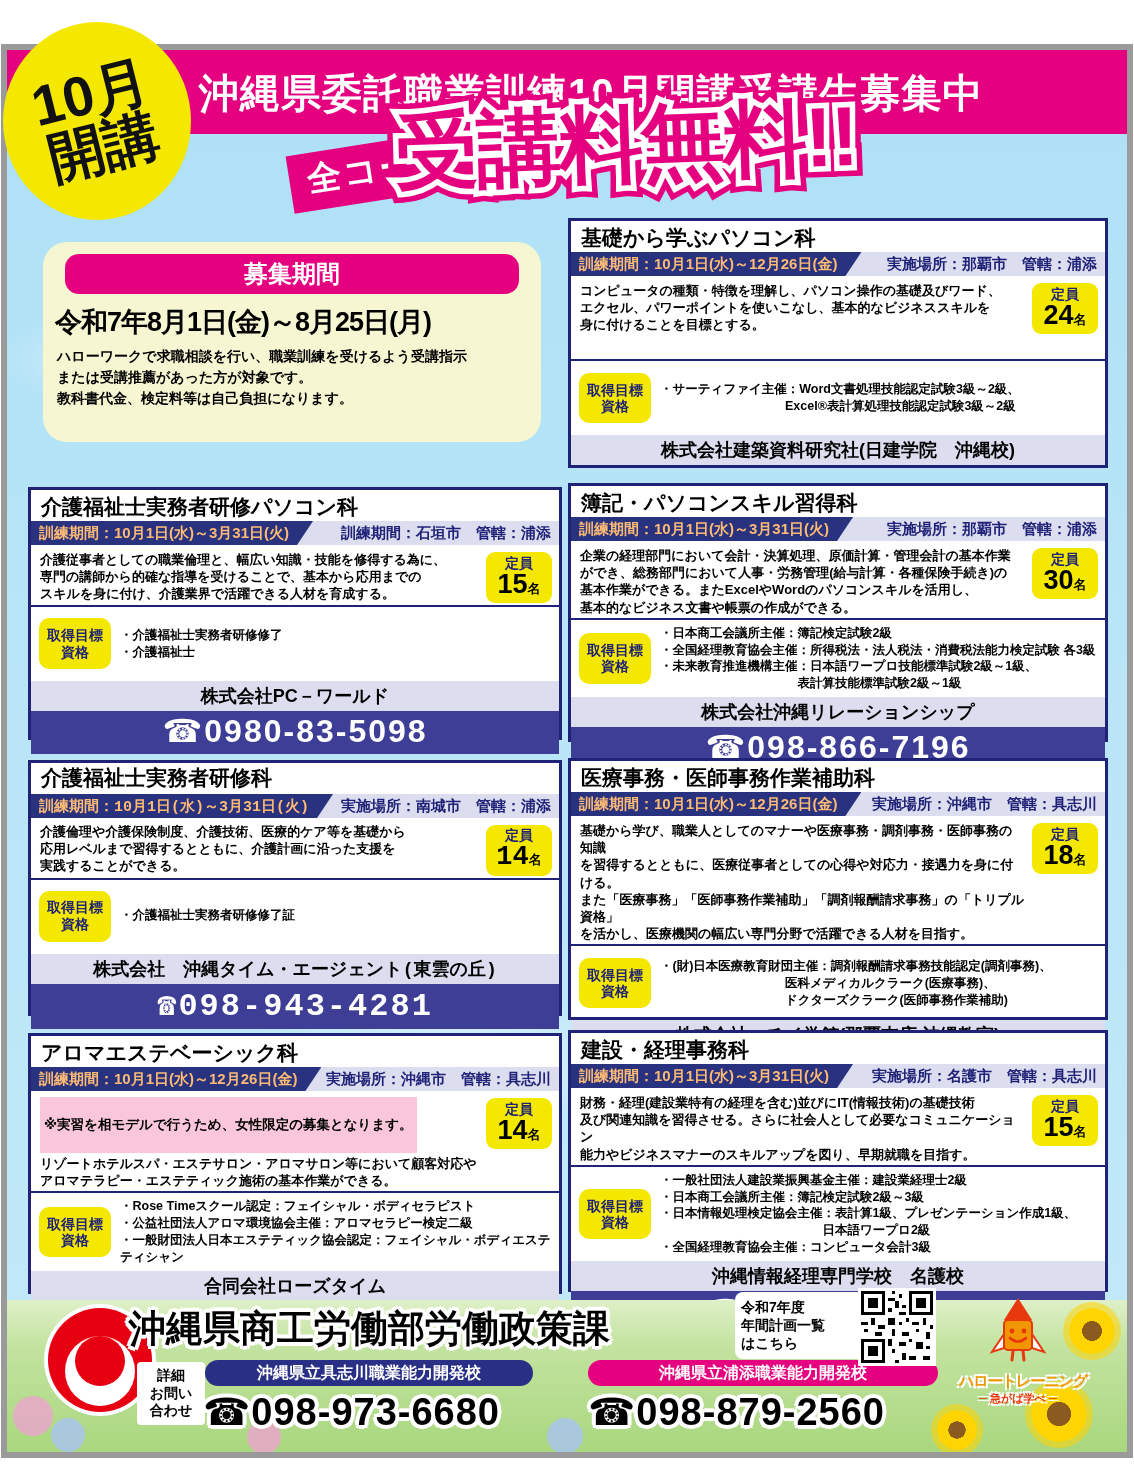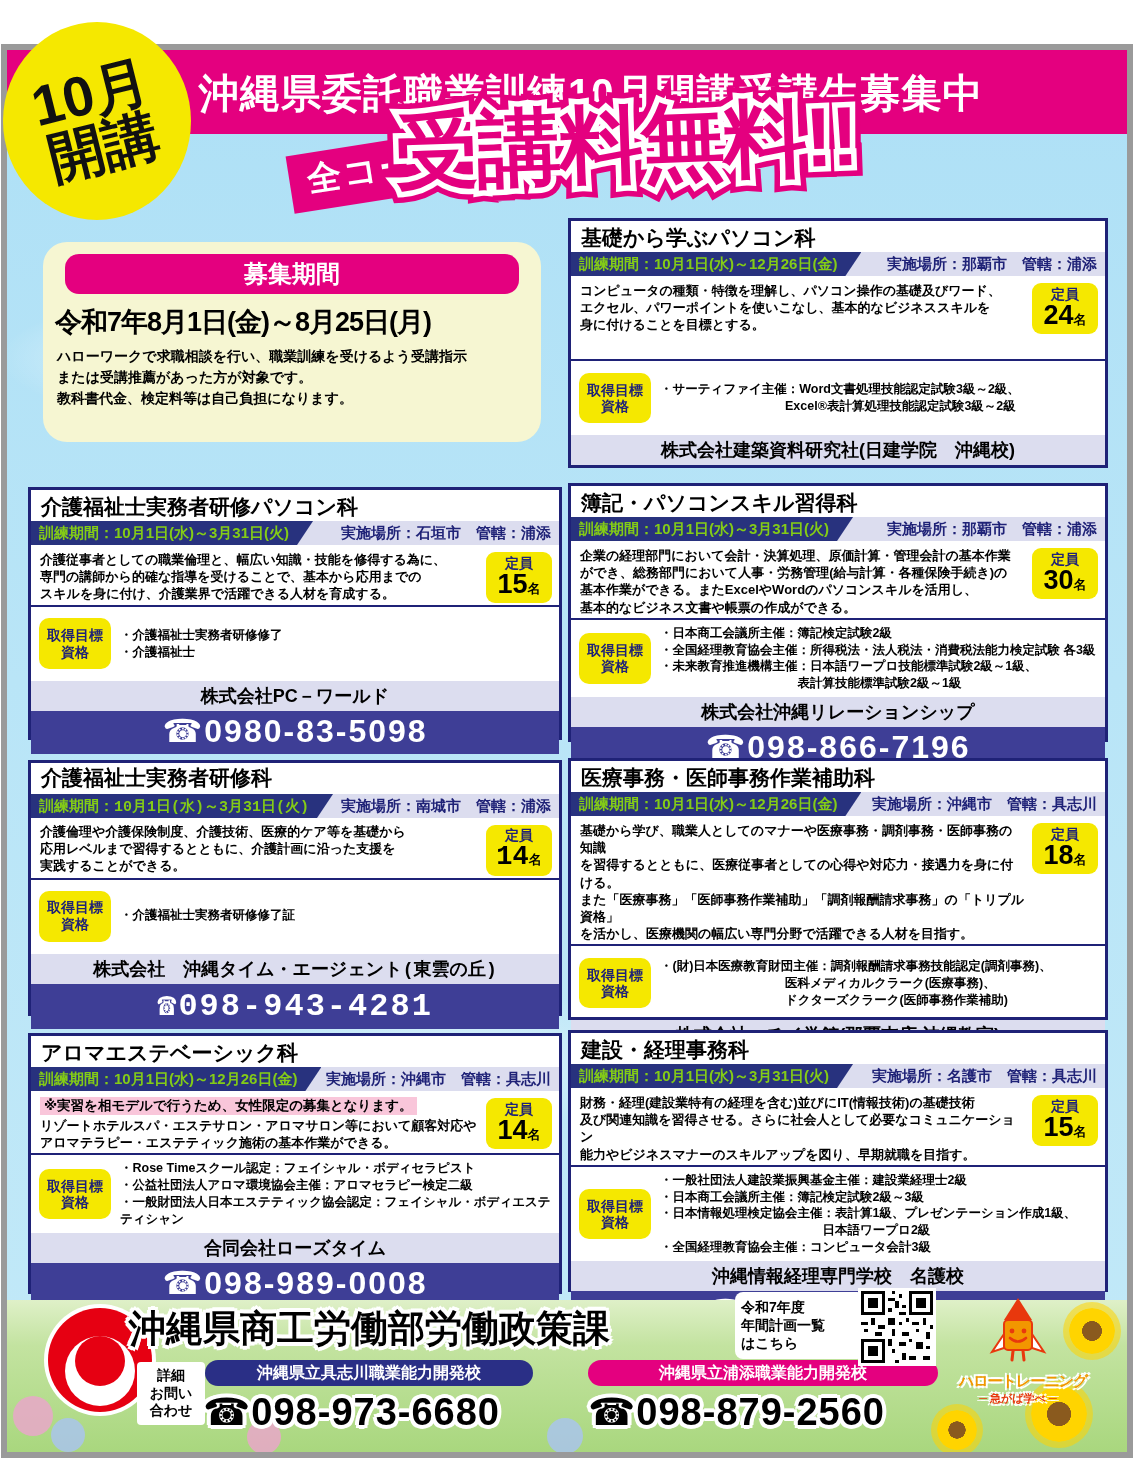--- a/index.html
+++ b/index.html
@@ -34,29 +34,29 @@
            border-radius:24px;box-sizing:border-box;}
   .recruit-header{margin:12px 22px 0;background:#e4007f;border-radius:14px;height:40px;color:#fff;
                   font-weight:900;font-size:24px;display:flex;align-items:center;justify-content:center;}
   .recruit-period{margin:10px 12px 0;font-size:27px;font-weight:900;letter-spacing:-1px;white-space:nowrap;}
   .recruit-note{margin:6px 14px 0;font-size:14px;font-weight:600;line-height:1.5;white-space:pre-line;}
   
   .card{position:absolute;box-sizing:border-box;background:#fff;border:3px solid #1f2277;
         display:flex;flex-direction:column;}
   .card-title{font-size:21px;font-weight:900;padding:5px 10px 3px;line-height:1.1;}
   .period-row{position:relative;height:24px;background:#dcddef;flex:0 0 auto;}
-  .period-chip{position:absolute;left:0;top:0;bottom:0;background:#28327e;color:#84cc16;font-weight:700;
+  .period-chip{position:absolute;left:0;top:0;bottom:0;background:#28327e;color:#fdba74;font-weight:700;
                font-size:15px;display:flex;align-items:center;padding:0 24px 0 8px;white-space:nowrap;
                clip-path:polygon(0 0,100% 0,calc(100% - 16px) 100%,0 100%);}
   .place{position:absolute;right:8px;top:0;bottom:0;display:flex;align-items:center;color:#1f2277;
          font-weight:800;font-size:15px;white-space:nowrap;}
   .card-body{position:relative;flex:1 1 auto;padding:6px 80px 2px 9px;font-size:13px;font-weight:600;
              line-height:1.32;}
   .desc{white-space:pre-line;}
-  .note{display:inline-block;background:#f9c6da;font-weight:800;font-size:13.5px;padding:0 4px;margin-bottom:2px;}
+  .note{display:inline-block;background:#f9c6da;font-weight:800;font-size:13.5px;padding:19px 4px;margin-bottom:2px;}
   .note:empty{display:none;}
   .cap-badge{position:absolute;right:7px;top:7px;width:66px;background:#f5e800;border-radius:9px;
              text-align:center;padding:4px 0 5px;}
   .cap-label{color:#1f2277;font-weight:900;font-size:14px;line-height:1.1;}
   .cap-num{font-size:27px;font-weight:900;line-height:1;}
   .cap-unit{font-size:13px;font-weight:900;}
   .quals-row{border-top:2px solid #1f2277;display:flex;align-items:center;gap:9px;padding:5px 8px;
              flex:0 0 auto;min-height:64px;}
   .qual-badge{flex:0 0 72px;background:#f5e800;border-radius:10px;color:#1f2277;font-weight:800;
               font-size:14px;line-height:1.15;text-align:center;padding:9px 0;white-space:pre-line;}
@@ -153,21 +153,21 @@
         <div class="qual-list">・サーティファイ主催：Word文書処理技能認定試験3級～2級、
 　　　　　　　　　　Excel®表計算処理技能認定試験3級～2級</div>
       </div>
       <div class="provider-row">株式会社建築資料研究社(日建学院　沖縄校)</div>
     </div>
 
     <div class="card" style="left:21px;top:437px;width:534px;height:253px;">
       <div class="card-title">介護福祉士実務者研修パソコン科</div>
       <div class="period-row">
         <div class="period-chip">訓練期間：10月1日(水)～3月31日(火)</div>
-        <div class="place">実施場所：石垣市　管轄：浦添</div>
+        <div class="place">訓練期間：石垣市　管轄：浦添</div>
       </div>
       <div class="card-body">
 
         <div class="desc">介護従事者としての職業倫理と、幅広い知識・技能を修得する為に、
 専門の講師から的確な指導を受けることで、基本から応用までの
 スキルを身に付け、介護業界で活躍できる人材を育成する。</div>
         <div class="cap-badge">
           <div class="cap-label">定員</div>
           <div><span class="cap-num">15</span><span class="cap-unit">名</span></div>
         </div>

